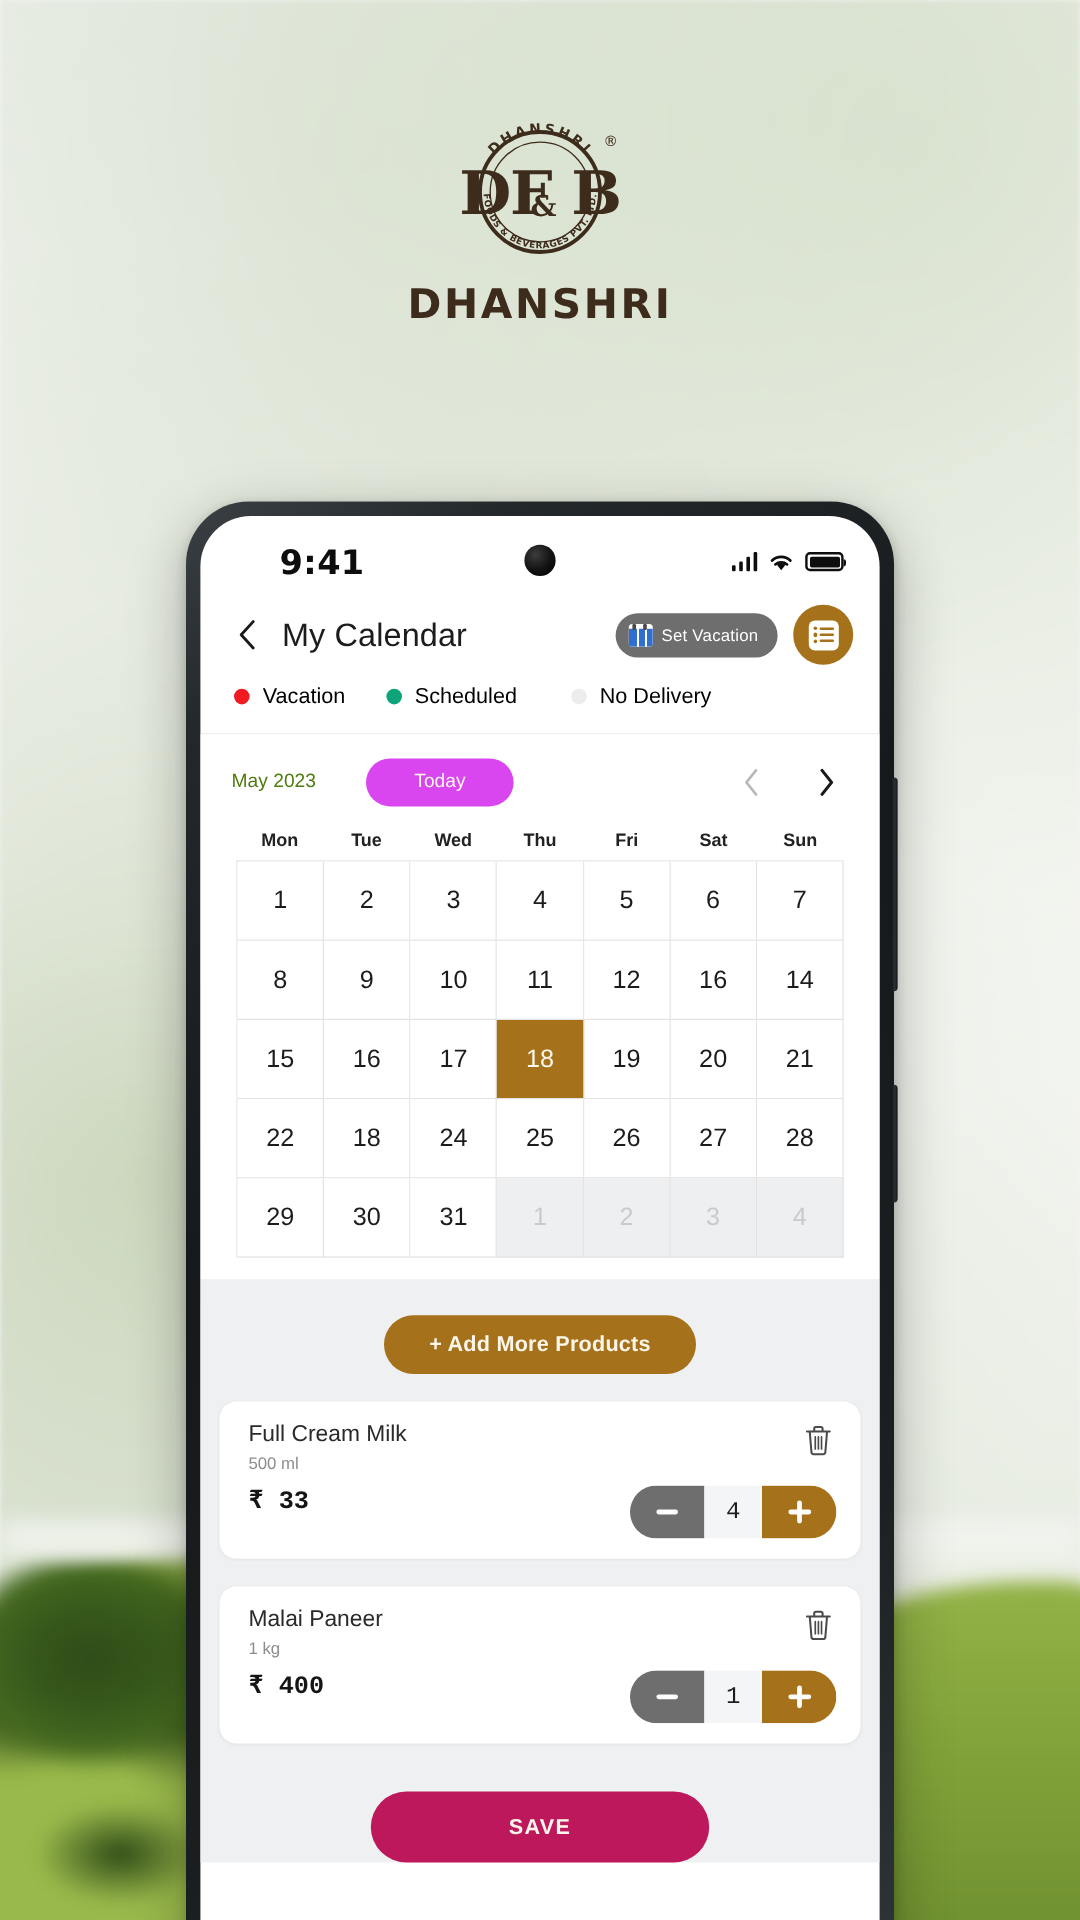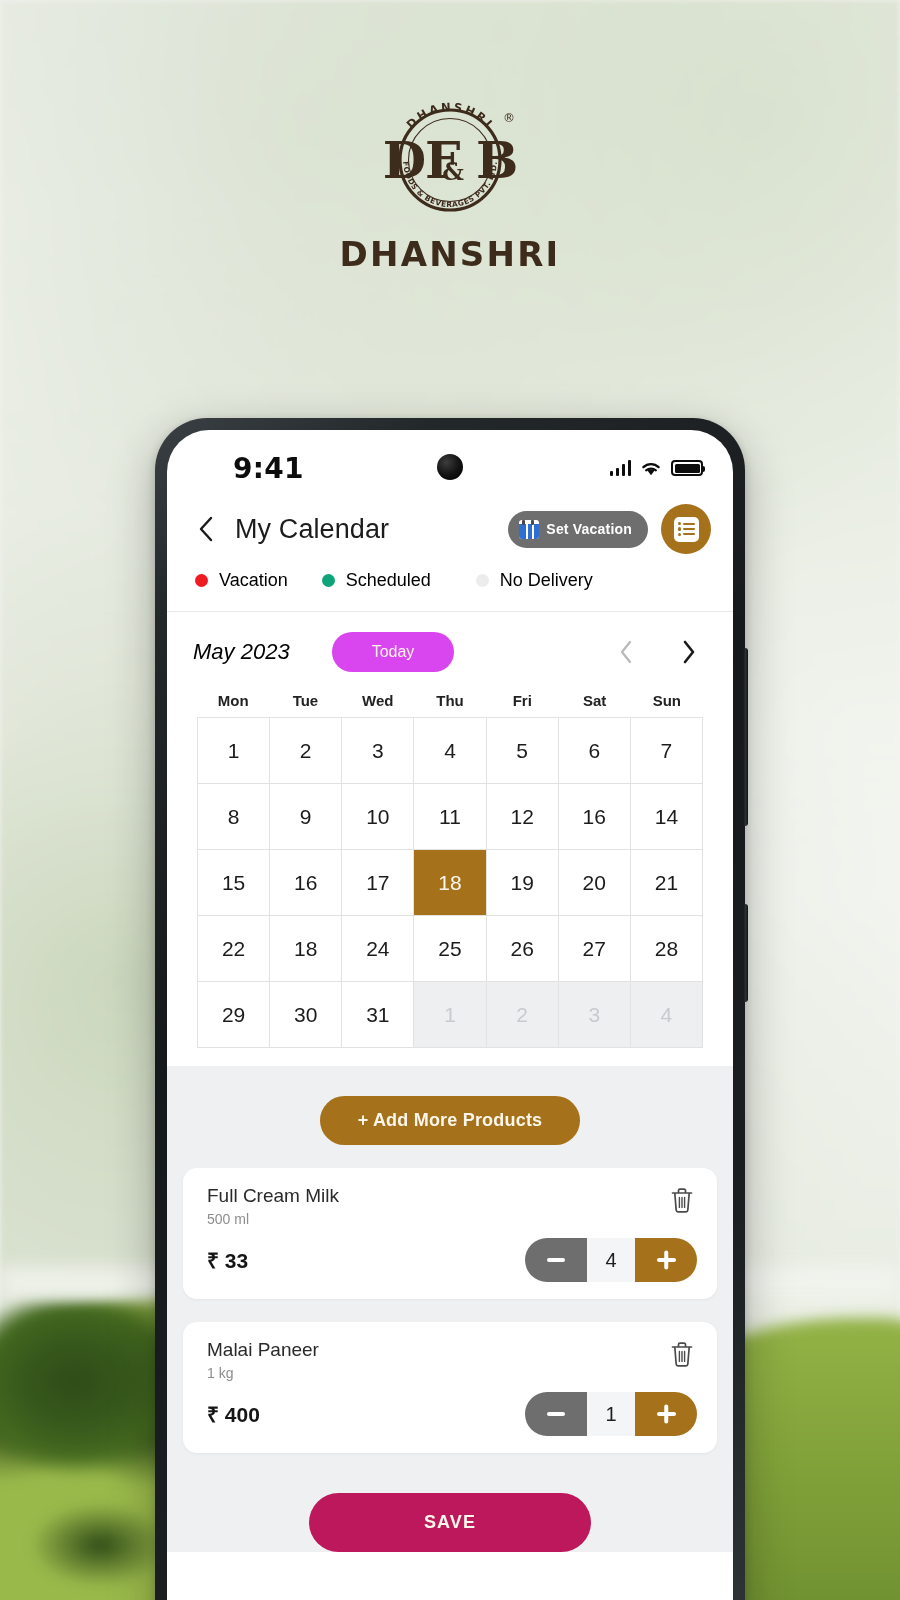--- a/index.html
+++ b/index.html
@@ -202,21 +202,20 @@
   }
   .header-spacer { flex: 1 1 auto; }
   .vacation-pill {
     display: flex;
     align-items: center;
     gap: 7px;
     background: #6e6e6e;
     border-radius: 22px;
     padding: 9px 16px 9px 11px;
     cursor: pointer;
-    font-weight: bold;
   }
   .vacation-pill .label {
     color: #ffffff;
     font-size: 14px;
     letter-spacing: 0.2px;
     white-space: nowrap;
   }
   .cal-mini {
     width: 20px; height: 19px;
     border-radius: 3px;
@@ -291,24 +290,23 @@
   .legend-gap-b { width: 45px; }
 
   
   .cal-wrap { background: #ffffff; padding: 0 0 18px 0; }
   .cal-topbar {
     display: flex;
     align-items: center;
     padding: 20px 24px 8px 26px;
   }
   .cal-month {
-    font-size: 22px;
-    color: #000000;
+    font-size: 16px;
+    color: #4d7c0f;
     white-space: nowrap;
-    font-style: italic;
   }
   .today-btn {
     background: #d946ef;
     color: #fdf6ea;
     border: none;
     border-radius: 24px;
     padding: 11px 40px;
     font-size: 16px;
     font-family: "Liberation Sans", sans-serif;
     cursor: pointer;
@@ -374,23 +372,23 @@
     border-radius: 14px;
     margin: 23px 16px 0 16px;
     padding: 17px 20px 17px 24px;
     position: relative;
     box-shadow: 0 1px 3px rgba(0,0,0,0.05);
   }
   .prod-name { font-size: 19px; color: #2a2a2a; }
   .prod-unit { font-size: 14px; color: #8d8d8d; margin-top: 4px; }
   .prod-bottom {
     display: flex;
-    align-items: center;
     justify-content: space-between;
     margin-top: 11px;
+    font-family: Liberation Mono, monospace;
   }
   .prod-price { font-size: 21px; font-weight: 700; color: #151515; }
   .trash-btn {
     position: absolute;
     right: 22px; top: 18px;
     cursor: pointer;
   }
   .stepper {
     display: flex;
     align-items: stretch;

